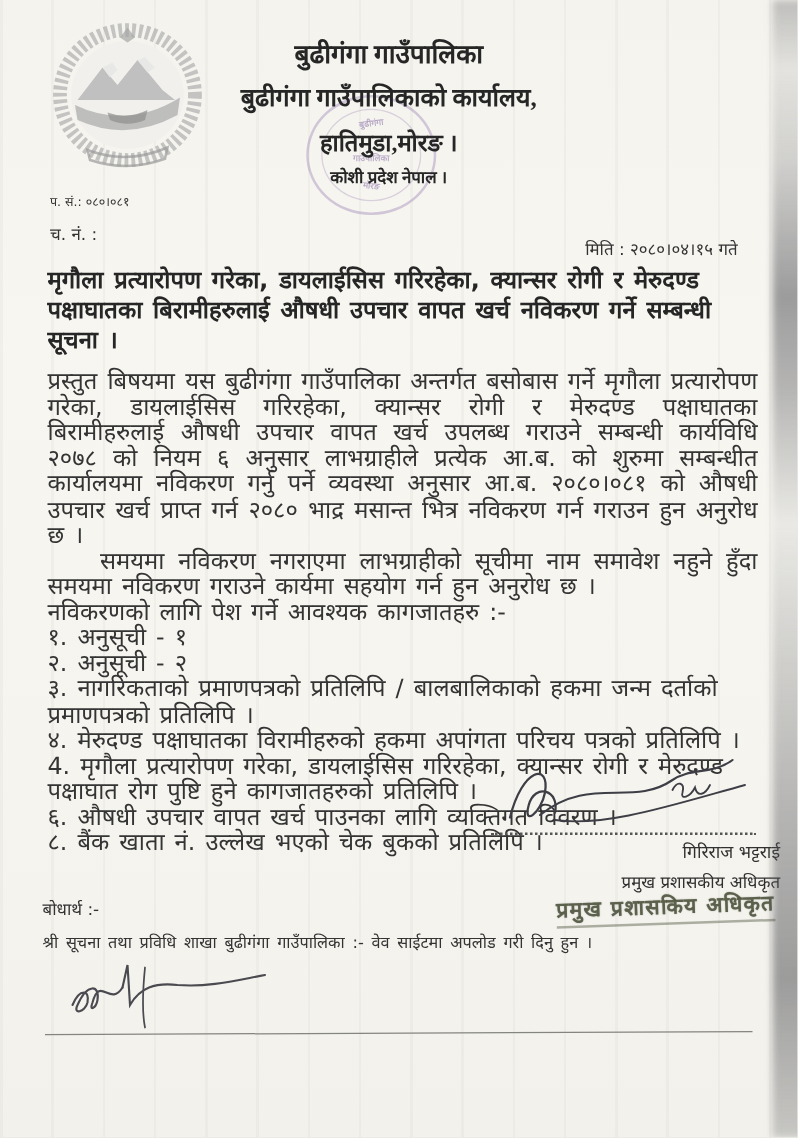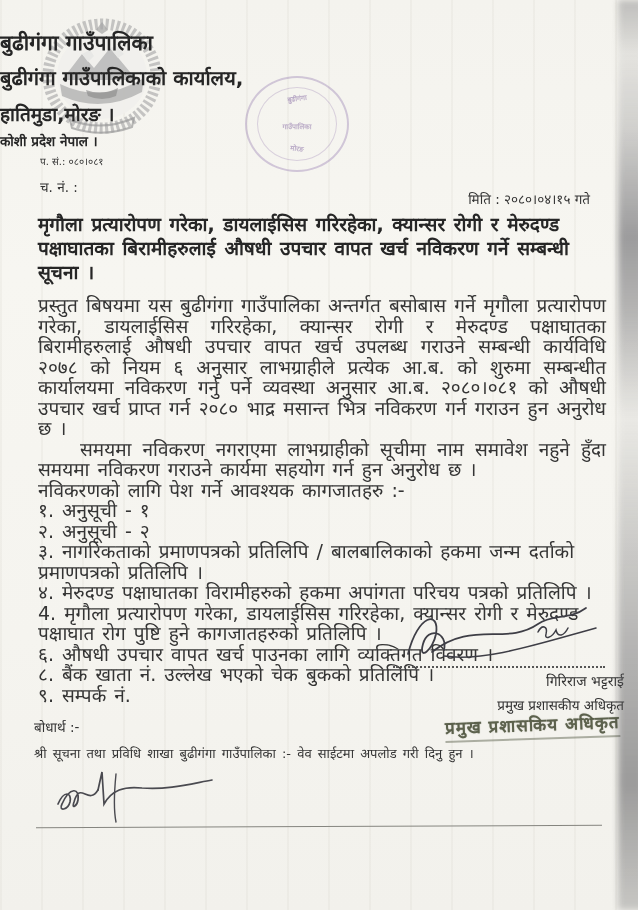--- a/index.html
+++ b/index.html
@@ -14,21 +14,21 @@
   .right-band{position:absolute; top:0; right:-6px; width:26px; height:910px; filter:blur(3px);
     background:linear-gradient(180deg,
       rgba(110,110,112,0.40) 0%, rgba(150,150,150,0.18) 6%,
       rgba(125,125,128,0.30) 14%, rgba(82,82,88,0.55) 26%,
       rgba(100,100,104,0.45) 34%, rgba(160,160,160,0.14) 46%,
       rgba(120,120,122,0.30) 58%, rgba(90,90,94,0.42) 72%,
       rgba(70,70,74,0.50) 86%, rgba(120,120,120,0.35) 100%);
   }
   
   .logo{position:absolute; left:36px; top:16px; width:132px; height:128px;}
-  .titles{position:absolute; left:0; right:16px; text-align:left; font-weight:bold; color:#262626;}
+  .titles{position:absolute; left:0; right:16px; text-align:center; font-weight:bold; color:#262626;font-family:Liberation Serif, serif;}
   .t1{top:28px; font-size:21px;}
   .t2{top:64px; font-size:20px;}
   .t3{top:101px; font-size:19px;}
   .t4{top:132px; font-size:13.5px;}
   .hstamp{position:absolute; left:245px; top:76px; width:100px; height:92px; border:2px solid rgba(138,108,168,0.38);
     border-radius:50%; opacity:.9;}
   .hstamp .inner{position:absolute; left:10px; top:9px; right:10px; bottom:9px; border:1px solid rgba(138,108,168,0.30); border-radius:50%;}
   .hstamp .stxt{position:absolute; width:100%; text-align:center; font-size:7px; color:rgba(130,100,160,0.55); font-weight:bold;}
   .hstamp .s1{top:16px; transform:rotate(-7deg);}
   .hstamp .s2{top:44px;}
@@ -99,21 +99,20 @@
     <p class="p1">प्रस्तुत बिषयमा यस बुढीगंगा गाउँपालिका अन्तर्गत बसोबास गर्ने मृगौला प्रत्यारोपण गरेका, डायलाईसिस गरिरहेका, क्यान्सर रोगी र मेरुदण्ड पक्षाघातका बिरामीहरुलाई औषधी उपचार वापत खर्च उपलब्ध गराउने सम्बन्धी कार्यविधि २०७८ को नियम ६ अनुसार लाभग्राहीले प्रत्येक आ.ब. को शुरुमा सम्बन्धीत कार्यालयमा नविकरण गर्नु पर्ने व्यवस्था अनुसार आ.ब. २०८०।०८१ को औषधी उपचार खर्च प्राप्त गर्न २०८० भाद्र मसान्त भित्र नविकरण गर्न गराउन हुन अनुरोध छ ।</p>
     <p class="p2">समयमा नविकरण नगराएमा लाभग्राहीको सूचीमा नाम समावेश नहुने हुँदा समयमा नविकरण गराउने कार्यमा सहयोग गर्न हुन अनुरोध छ ।</p>
     <div class="list-head">नविकरणको लागि पेश गर्ने आवश्यक कागजातहरु :-</div>
     <div class="list-item">१. अनुसूची - १</div>
     <div class="list-item">२. अनुसूची - २</div>
     <div class="list-item">३. नागरिकताको प्रमाणपत्रको प्रतिलिपि / बालबालिकाको हकमा जन्म दर्ताको प्रमाणपत्रको प्रतिलिपि ।</div>
     <div class="list-item">४. मेरुदण्ड पक्षाघातका विरामीहरुको हकमा अपांगता परिचय पत्रको प्रतिलिपि ।</div>
     <div class="list-item">4. मृगौला प्रत्यारोपण गरेका, डायलाईसिस गरिरहेका, क्यान्सर रोगी र मेरुदण्ड पक्षाघात रोग पुष्टि हुने कागजातहरुको प्रतिलिपि ।</div>
     <div class="list-item">६. औषधी उपचार वापत खर्च पाउनका लागि व्यक्तिगत विवरण ।</div>
     <div class="list-item">८. बैंक खाता नं. उल्लेख भएको चेक बुकको प्रतिलिपि ।</div>
-    <div class="list-item">९. सम्पर्क नं.</div>
   </div>
 
   <div class="sig-block">
     <svg class="sig-scribble" viewBox="0 0 230 68" aria-hidden="true">
       <path d="M20 52 C30 12 52 8 48 32 C45 48 30 60 35 42 C40 24 60 30 56 48" fill="none" stroke="#3e3e46" stroke-width="1.8" stroke-linecap="round"></path>
       <path d="M44 50 C84 18 118 44 150 22 C164 12 182 18 198 6" fill="none" stroke="#3e3e46" stroke-width="1.7" stroke-linecap="round"></path>
       <path d="M56 54 C96 60 150 42 208 26" fill="none" stroke="#3e3e46" stroke-width="1.5" stroke-linecap="round"></path>
       <path d="M150 30 c4 -8 10 -6 8 2 c-2 6 6 4 10 -4 c2 8 8 6 12 -2" fill="none" stroke="#3e3e46" stroke-width="1.5" stroke-linecap="round"></path>
     </svg>
     <div class="dots"></div>

